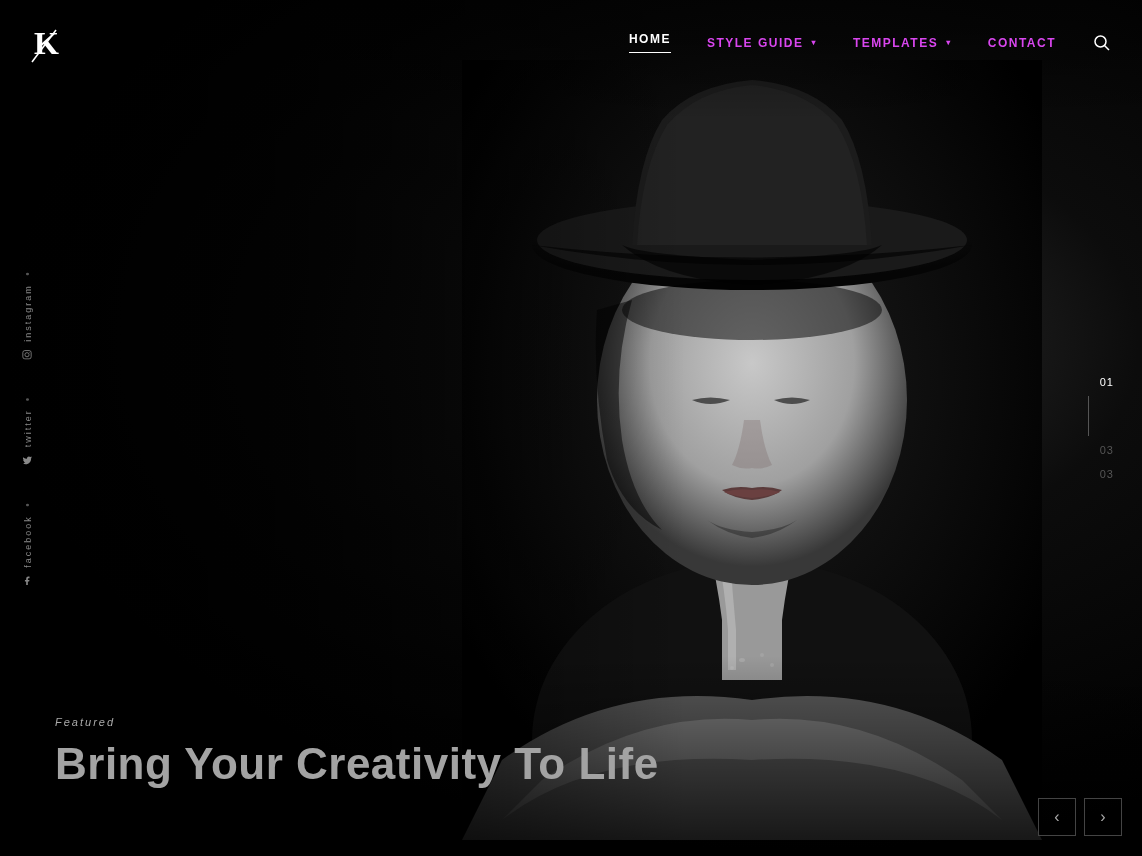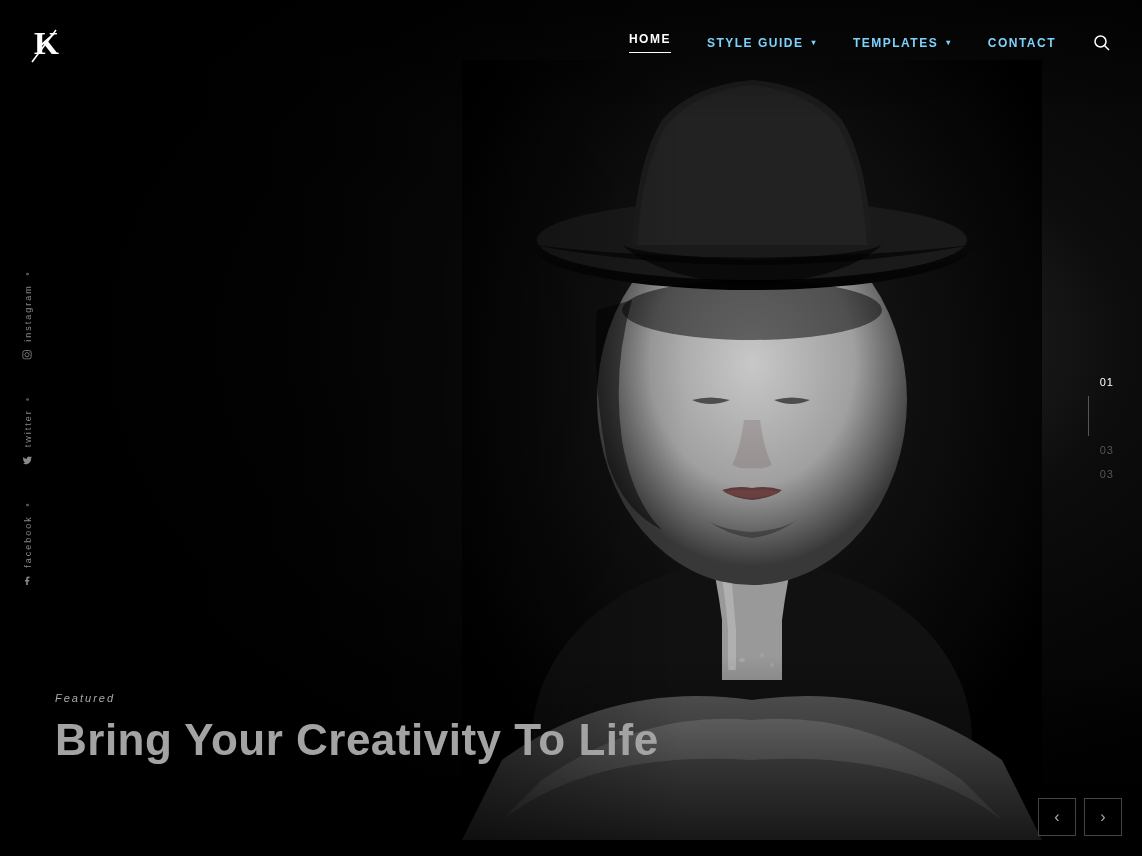--- a/index.html
+++ b/index.html
@@ -63,21 +63,21 @@
     .nav {
       display: flex;
       align-items: center;
       gap: 36px;
     }
 
     .nav-item {
       font-size: 12px;
       font-weight: 600;
       letter-spacing: 1.5px;
-      color: #7dd3fc;
+      color: #d946ef;
       text-transform: uppercase;
       cursor: pointer;
       display: flex;
       align-items: center;
       gap: 5px;
       text-decoration: none;
     }
 
     .nav-item.active {
       color: #fff;
@@ -194,21 +194,21 @@
     .slide-line {
       width: 1px;
       height: 40px;
       background: #555;
       margin: 2px auto;
     }
 
     
     .hero-content {
       position: absolute;
-      bottom: 92px;
+      bottom: 68px;
       left: 55px;
       z-index: 50;
     }
 
     .featured-label {
       font-size: 11px;
       color: #aaa;
       letter-spacing: 2px;
       margin-bottom: 12px;
       font-style: italic;

